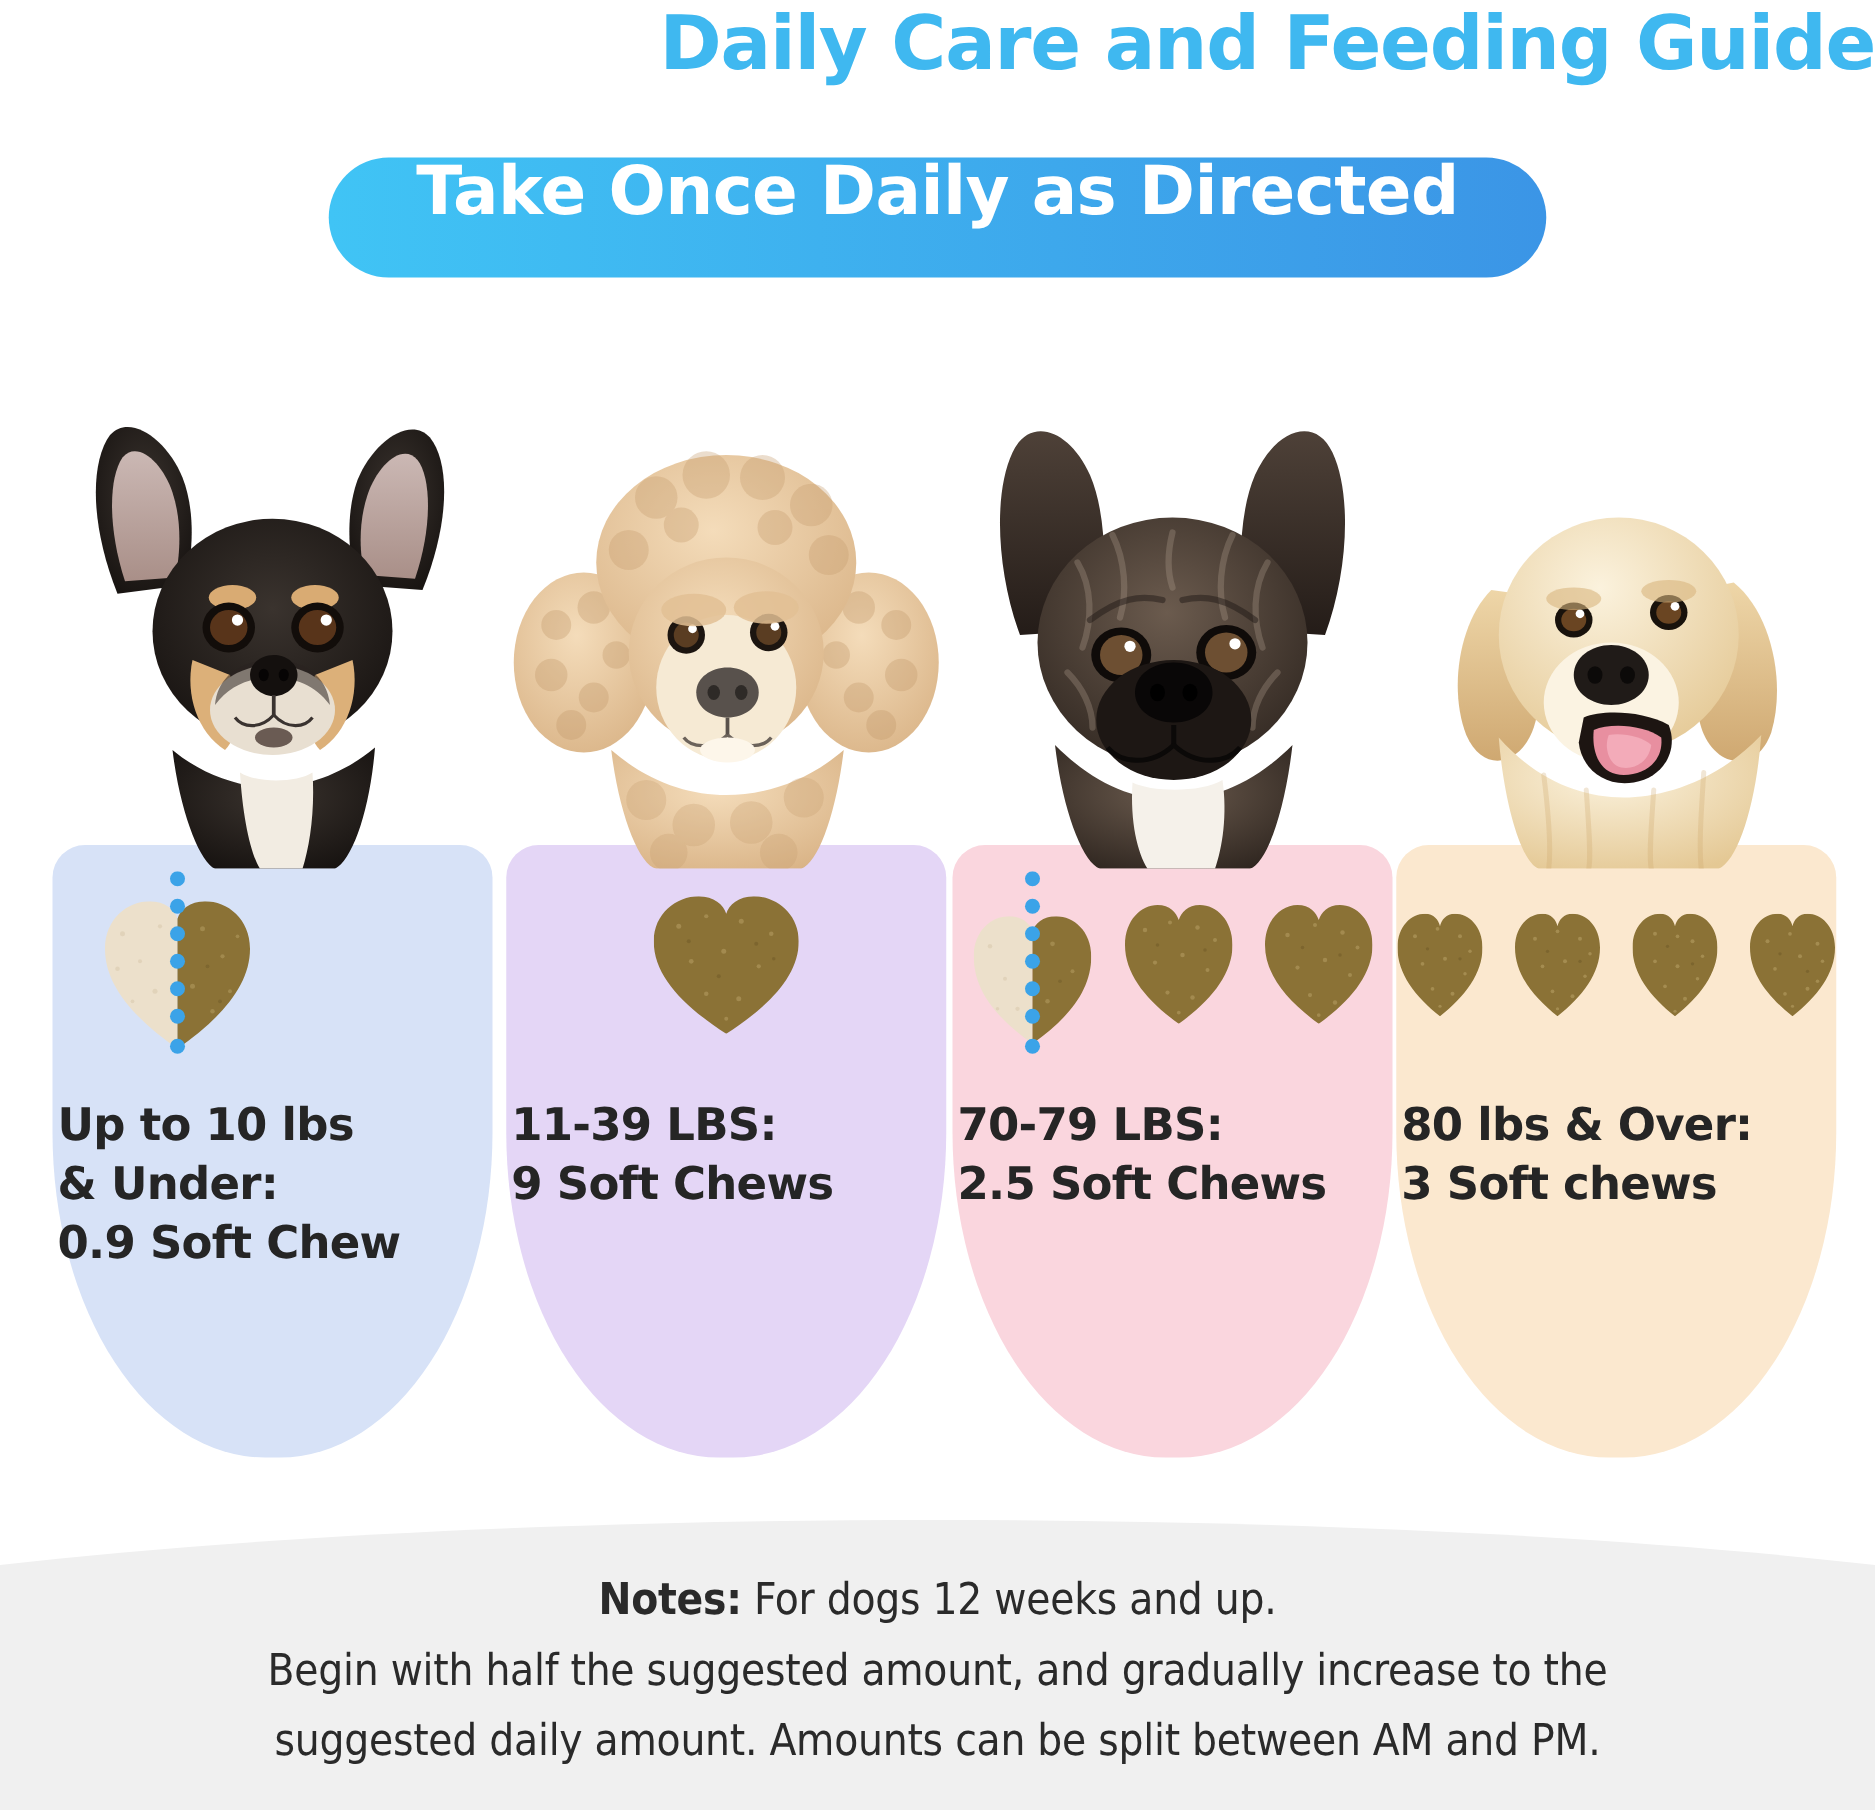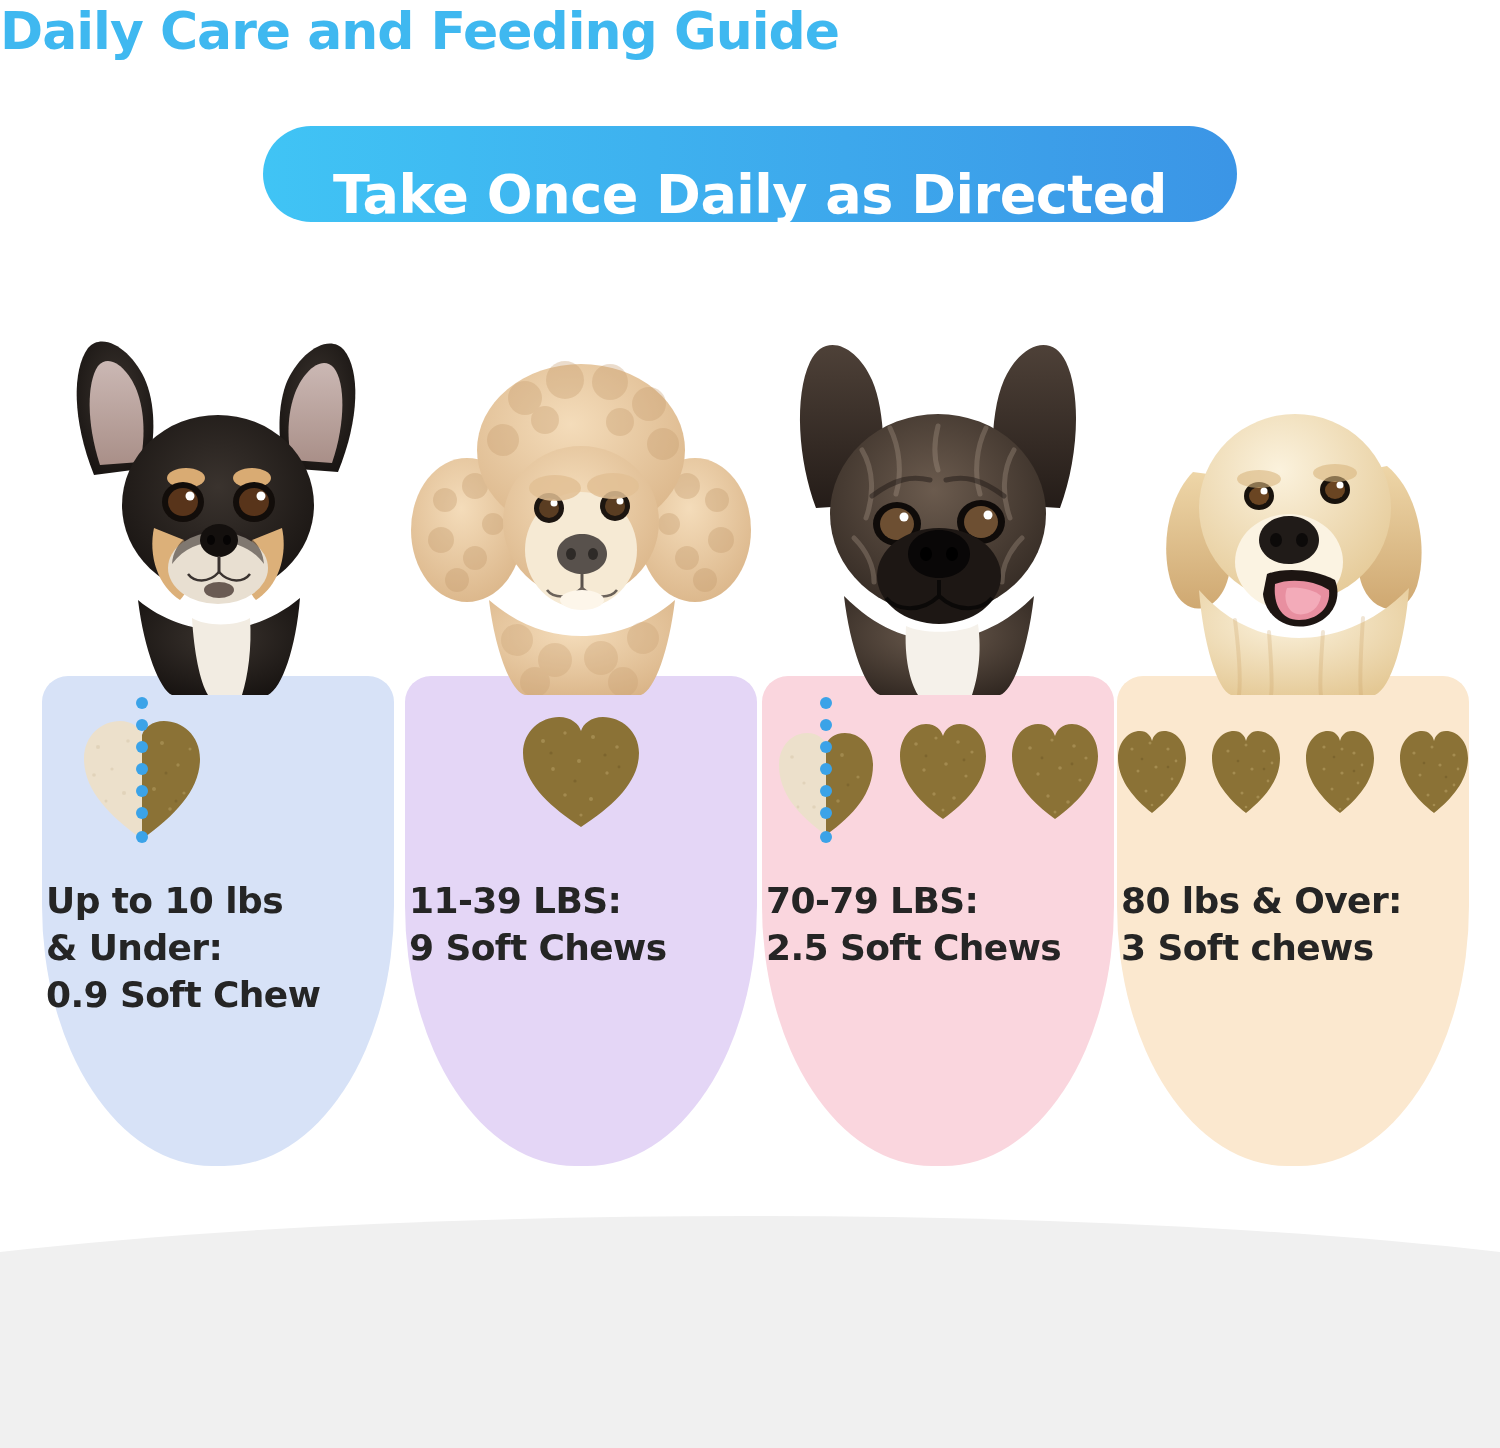--- a/index.html
+++ b/index.html
@@ -25,23 +25,23 @@
     top: 0; left: 0;
     width: 1500px;
     height: 235px;
   }
 
   .main-title {
     position: absolute;
     top: 2px;
     left: 0;
     width: 1500px;
-    text-align: left;
+    text-align: right;
     font-family: "DejaVu Sans", sans-serif;
-    font-size: 52px;
+    font-size: 60px;
     font-weight: 700;
     letter-spacing: -1px;
     color: #3fb8f0;
     line-height: 1.12;
     white-space: nowrap;
   }
 
   .pill-wrap {
     position: absolute;
     top: 126px;
@@ -50,21 +50,21 @@
     display: flex;
     justify-content: center;
   }
 
   .pill {
     height: 96px;
     padding: 0 70px;
     border-radius: 52px;
     background: linear-gradient(90deg, #40c4f5 0%, #3aa5ec 62%, #3b95e6 100%);
     display: flex;
-    align-items: flex-end;
+    align-items: flex-start;
     justify-content: center;
   }
 
   .pill-text {
     font-family: "DejaVu Sans", sans-serif;
     font-size: 54px;
     font-weight: 700;
     color: #ffffff;
     letter-spacing: -0.5px;
     white-space: nowrap;
@@ -700,15 +700,20 @@
     </div>
 
   </div>
 
   <div class="notes-panel">
     <div class="notes-bg">
       <svg width="1500" height="242" viewBox="0 0 1500 242" preserveAspectRatio="none">
         <path id="notesShape" d="M0 46 C 420 -2 1080 -2 1500 46 L1500 242 L0 242 Z" fill="#f0f0f0"></path>
       </svg>
     </div>
+    <div class="notes-text">
+      <span class="nl"><b>Notes:</b><span> For dogs 12 weeks and up.</span></span>
+      <span class="nl">Begin with half the suggested amount, and gradually increase to the</span>
+      <span class="nl">suggested daily amount. Amounts can be split between AM and PM.</span>
+    </div>
   </div>
 
 </div>
 
 </body></html>

